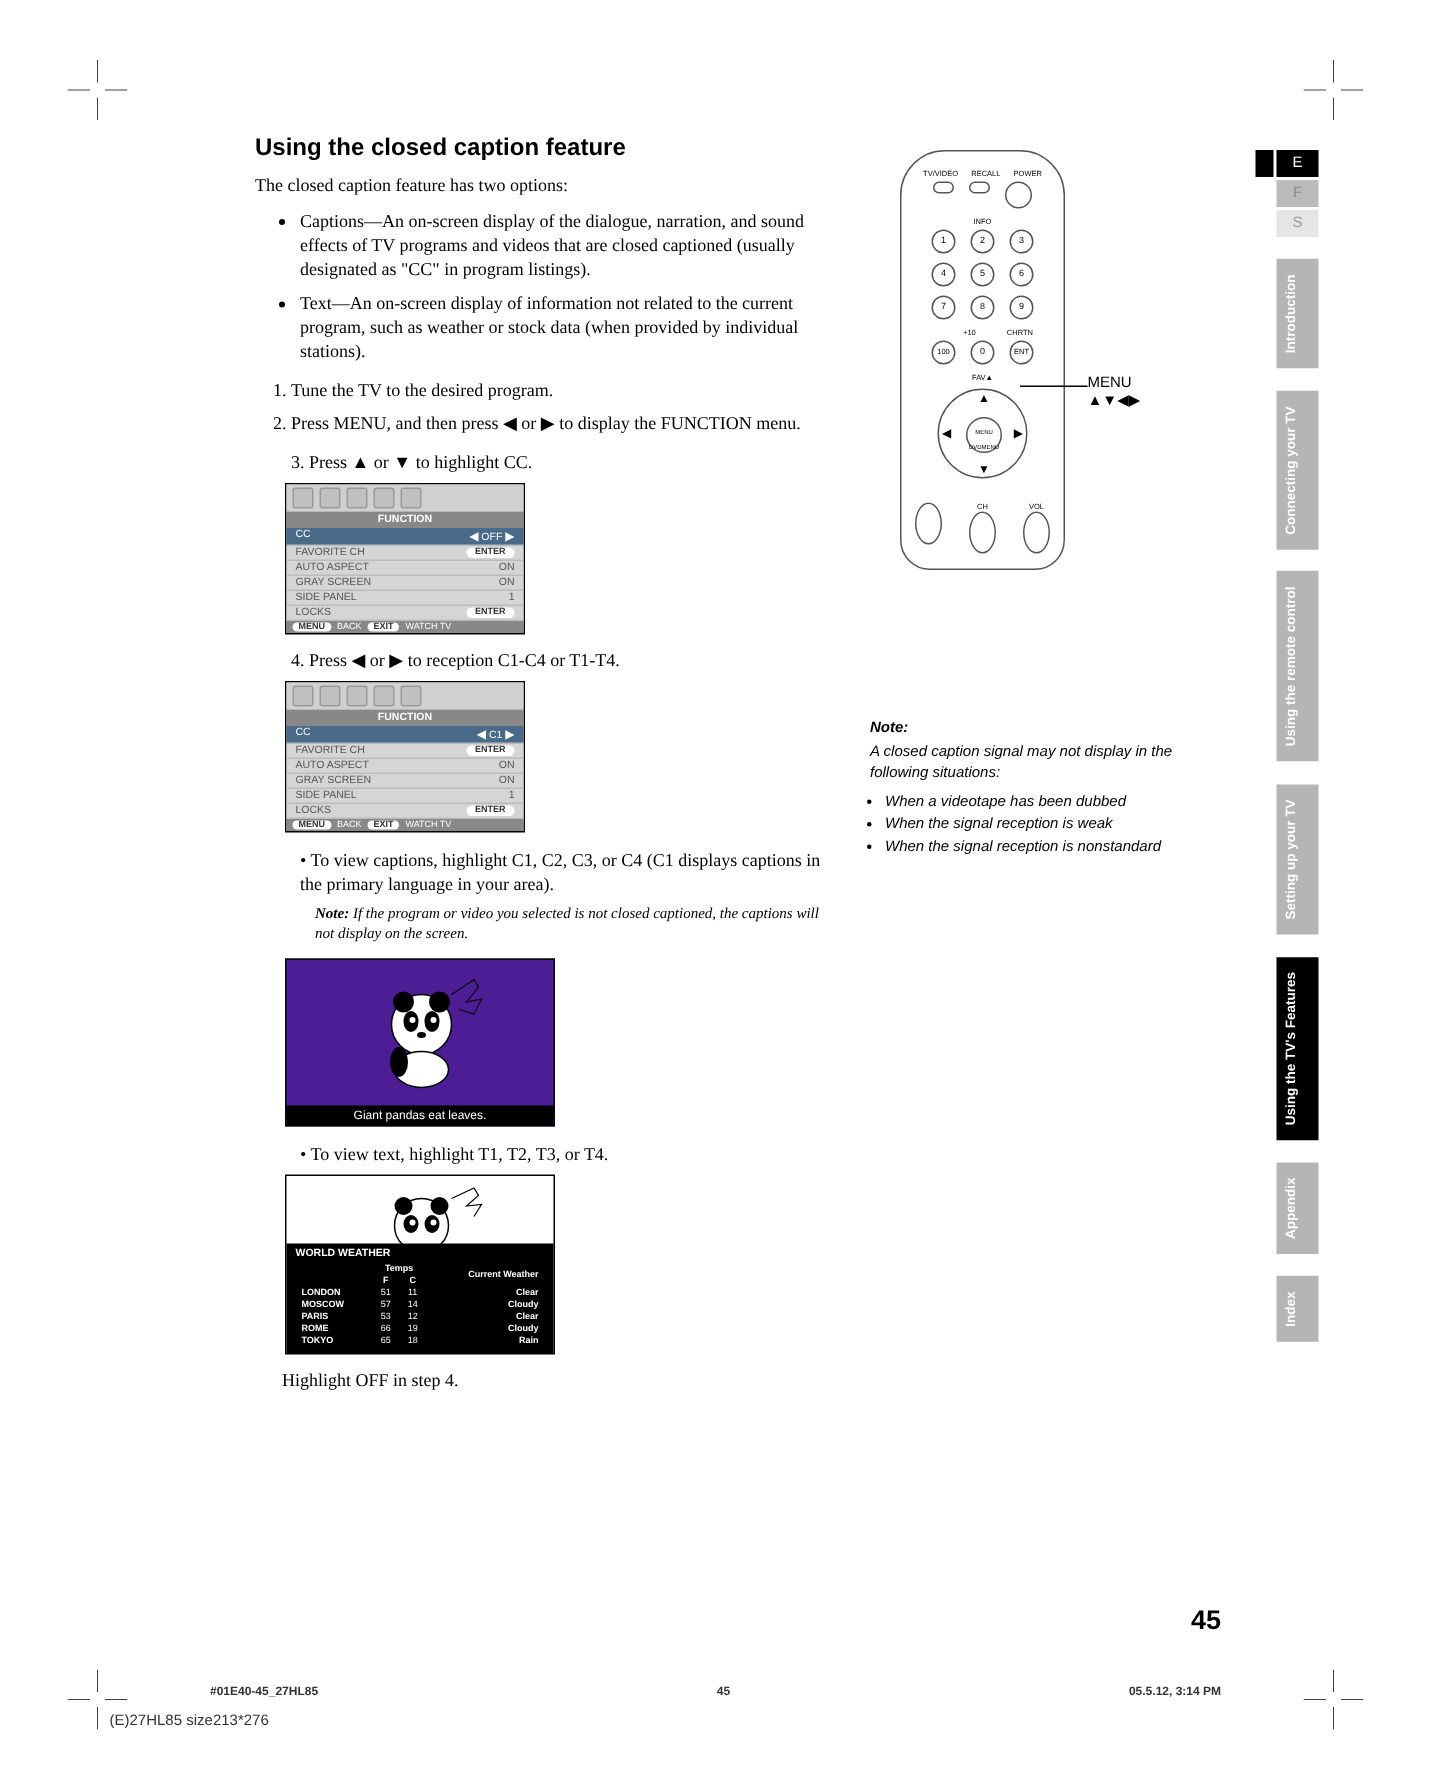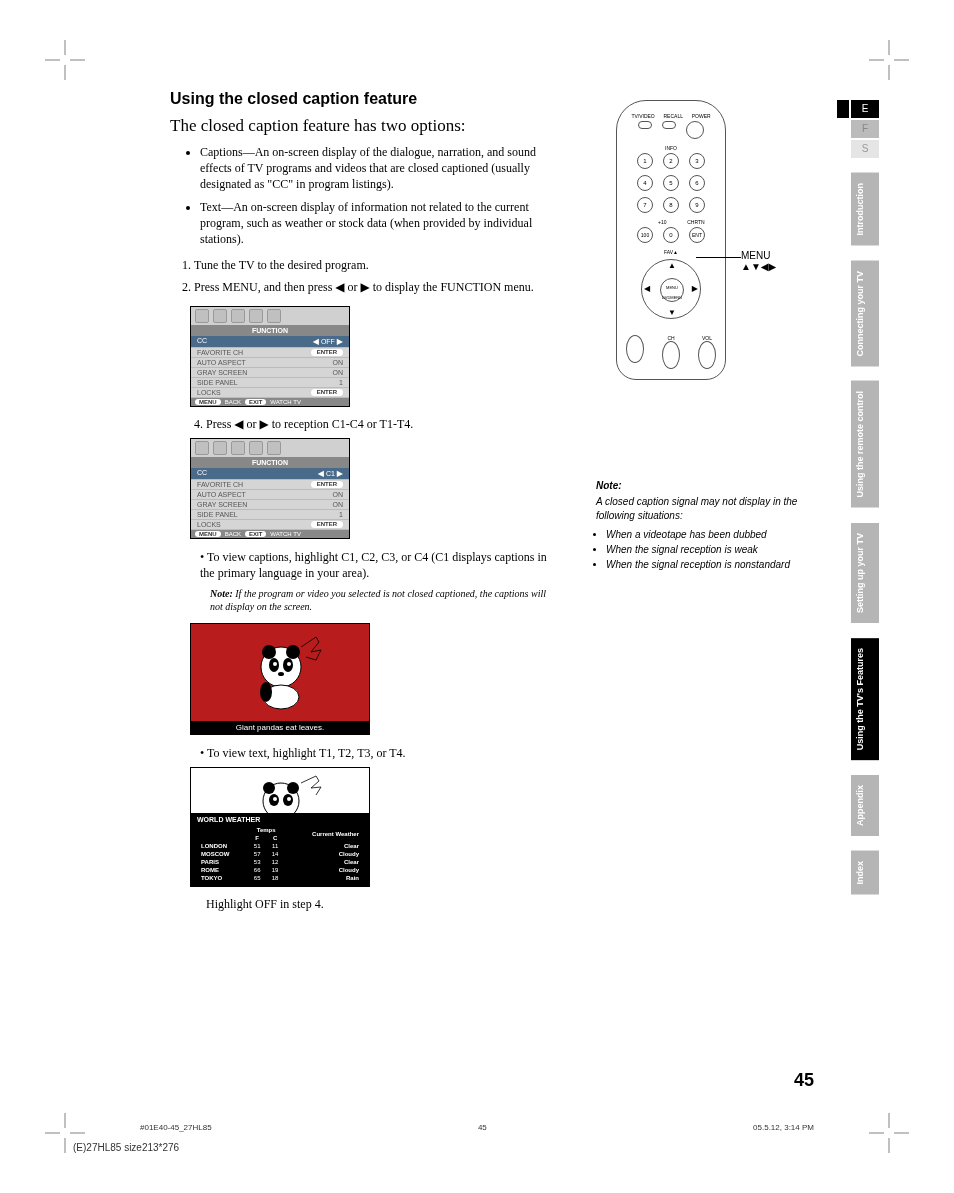--- a/index.html
+++ b/index.html
@@ -3,60 +3,60 @@
 <meta charset="utf-8">
 <style>
   * { margin: 0; padding: 0; box-sizing: border-box; }
   body { font-family: Georgia, 'Times New Roman', serif; font-size: 12px; background: #fff; color: #000; width: 954px; position: relative; }
   .page { position: relative; width: 954px; height: 1193px; padding: 30px 50px; }
   .crop-mark { position: absolute; }
   .crop-tl { top: 40px; left: 45px; }
   .crop-tr { top: 40px; right: 45px; }
   .crop-bl { bottom: 40px; left: 45px; }
   .crop-br { bottom: 40px; right: 45px; }
-  .content { display: flex; gap: 36px; padding: 60px 0 0 120px; }
+  .content { display: flex; gap: 20px; padding: 60px 0 0 120px; }
   .main-col { width: 380px; }
   .right-col { width: 220px; padding-left: 10px; }
   .sidebar { position: absolute; right: 75px; top: 100px; width: 28px; }
   .lang-box { width: 28px; height: 18px; font-size: 10px; font-family: Arial, sans-serif; text-align: center; line-height: 18px; margin-bottom: 2px; }
   .lang-e { background: #000; color: #fff; position: relative; }
   .lang-e::before { content: ''; position: absolute; left: -14px; top: 0; width: 12px; height: 18px; background: #000; }
   .lang-f { background: #bbb; color: #888; }
   .lang-s { background: #e5e5e5; color: #999; }
   .tab { writing-mode: vertical-rl; transform: rotate(180deg); background: #b5b5b5; color: #fff; font-family: Arial, sans-serif; font-size: 9px; font-weight: bold; padding: 10px 4px; margin-top: 15px; text-align: center; width: 28px; }
   .tab.active { background: #000; }
   h2 { font-family: Arial, sans-serif; font-size: 16px; font-weight: bold; margin-bottom: 8px; }
-  .intro { font-size: 17px; margin-bottom: 8px; }
+  .intro { font-size: 12px; margin-bottom: 8px; }
   .bullets { margin: 0 0 10px 30px; }
   .bullets li { font-size: 12px; margin-bottom: 6px; list-style: disc; line-height: 1.35; }
   .steps { margin: 0 0 10px 24px; }
   .steps li { font-size: 12px; margin-bottom: 6px; line-height: 1.35; }
   .menu-box { width: 160px; margin: 6px 0 10px 20px; border: 1px solid #000; font-family: Arial, sans-serif; font-size: 7px; }
   .menu-icons { height: 18px; background: #d0d0d0; display: flex; align-items: center; padding: 0 4px; gap: 4px; }
   .menu-icon { width: 14px; height: 14px; background: #c0c0c0; border: 1px solid #999; border-radius: 2px; }
   .menu-title { background: #888; color: #fff; text-align: center; font-size: 7px; padding: 2px 0; font-weight: bold; }
   .menu-row { display: flex; justify-content: space-between; padding: 1px 6px; background: #d5d5d5; border-bottom: 1px solid #bbb; color: #555; }
   .menu-row.sel { background: #4a6a8a; color: #fff; }
   .enter-pill { background: #fff; color: #333; border-radius: 6px; padding: 0 6px; font-size: 6px; font-weight: bold; }
   .arrow-l, .arrow-r { font-size: 8px; }
   .menu-footer { background: #888; color: #fff; font-size: 6px; padding: 1px 4px; display: flex; gap: 4px; align-items: center; }
   .btn-pill { background: #fff; color: #333; border-radius: 6px; padding: 0 4px; font-size: 6px; font-weight: bold; }
   .sub-bullet { margin-left: 30px; font-size: 12px; line-height: 1.35; margin-bottom: 6px; }
   .note-inline { font-size: 10px; font-style: italic; margin-left: 40px; margin-bottom: 10px; line-height: 1.3; }
   .note-inline b { font-weight: bold; }
-  .caption-img { width: 180px; height: 112px; border: 1px solid #000; margin: 0 0 10px 20px; position: relative; background: #b91c1c; }
+  .caption-img { width: 180px; height: 112px; border: 1px solid #000; margin: 0 0 10px 20px; position: relative; background: #4c1d95; }
   .panda-art { position: absolute; top: 8px; left: 50px; }
   .caption-bar { position: absolute; bottom: 0; left: 0; right: 0; background: #000; color: #fff; font-family: Arial, sans-serif; font-size: 8px; padding: 2px 6px; text-align: center; }
   .weather-img { width: 180px; height: 120px; border: 1px solid #000; margin: 0 0 10px 20px; position: relative; background: #fff; }
   .weather-box { position: absolute; bottom: 0; left: 0; right: 0; background: #000; color: #fff; font-family: Arial, sans-serif; font-size: 6px; padding: 3px 6px; }
   .weather-title { font-weight: bold; font-size: 7px; margin-bottom: 2px; }
   .weather-table { width: 100%; font-size: 6px; }
   .weather-table td { padding: 0 2px; }
   .turn-off { font-size: 12px; margin-top: 4px; }
-  .turn-off-sub { margin-left: 36px; font-size: 12px; margin-top: 2px; }
+  .turn-off-sub { margin-left: 18px; font-size: 12px; margin-top: 2px; }
   .remote { width: 110px; height: 280px; border: 1px solid #555; border-radius: 30px 30px 20px 20px; background: #fff; margin: 10px auto 0 20px; position: relative; padding: 12px 10px; }
   .remote-row { display: flex; justify-content: center; gap: 10px; margin-bottom: 6px; }
   .rbtn-oval { width: 14px; height: 8px; border: 1px solid #555; border-radius: 4px; }
   .rbtn-big { width: 18px; height: 18px; border: 1px solid #555; border-radius: 50%; }
   .rbtn-num { width: 16px; height: 16px; border: 1px solid #555; border-radius: 50%; font-size: 6px; text-align: center; line-height: 14px; font-family: Arial; }
   .rlabel { font-size: 5px; font-family: Arial; text-align: center; display: block; }
   .remote-labels { display: flex; justify-content: space-around; font-size: 5px; font-family: Arial; margin-bottom: 2px; }
   .nav-ring { width: 60px; height: 60px; border: 1px solid #555; border-radius: 50%; margin: 4px auto; position: relative; }
   .nav-center { position: absolute; top: 18px; left: 18px; width: 24px; height: 24px; border: 1px solid #555; border-radius: 50%; font-size: 4px; text-align: center; line-height: 10px; padding-top: 4px; font-family: Arial; }
   .nav-arrow { position: absolute; font-size: 8px; font-family: Arial; }
@@ -66,21 +66,21 @@
   .bottom-btn { width: 18px; height: 28px; border: 1px solid #555; border-radius: 50%; }
   .note-block { font-family: Arial, sans-serif; font-size: 10px; font-style: italic; margin-top: 60px; }
   .note-head { font-weight: bold; margin-bottom: 4px; }
   .note-body { line-height: 1.4; margin-bottom: 6px; }
   .note-list { margin-left: 10px; }
   .note-list li { list-style: disc; margin-bottom: 4px; }
   .page-num { position: absolute; right: 140px; top: 1070px; font-family: Arial, sans-serif; font-size: 18px; font-weight: bold; }
   .footer-step3 { margin: 8px 0 6px 24px; font-size: 12px; }
   .footer-step4 { margin: 10px 0 6px 24px; font-size: 12px; }
   .footer-info { position: absolute; bottom: 40px; left: 0; right: 0; font-family: Arial, sans-serif; font-size: 8px; color: #333; }
-  .footer-line { display: flex; justify-content: space-between; padding: 0 140px; margin-bottom: 8px; }
+  .footer-line { display: flex; justify-content: space-between; padding: 0 140px; margin-bottom: 8px; font-weight: bold; }
   .footer-black { padding-left: 200px; }
   .footer-size { padding-left: 73px; margin-top: 10px; font-size: 10px; }
   .remote-wrap { position: relative; height: 320px; }
 </style>
 </head>
 <body>
 
 <div class="page">
 
   <svg class="crop-mark crop-tl" width="40" height="40">
@@ -114,20 +114,21 @@
       <h2>Using the closed caption feature</h2>
       <p class="intro">The closed caption feature has two options:</p>
       <ul class="bullets">
         <li>Captions—An on-screen display of the dialogue, narration, and sound effects of TV programs and videos that are closed captioned (usually designated as "CC" in program listings).</li>
         <li>Text—An on-screen display of information not related to the current program, such as weather or stock data (when provided by individual stations).</li>
       </ul>
       <ol class="steps">
         <li>Tune the TV to the desired program.</li>
         <li>Press MENU, and then press ◀ or ▶ to display the FUNCTION menu.</li>
       </ol>
+      <p class="footer-step3">3. <span>Press ▲ or ▼ to highlight CC.</span></p>
 
       <div class="menu-box">
         <div class="menu-icons">
             <div class="menu-icon"></div>
             <div class="menu-icon"></div>
             <div class="menu-icon"></div>
             <div class="menu-icon"></div>
             <div class="menu-icon"></div>
           </div>
         <div class="menu-title">FUNCTION</div>

